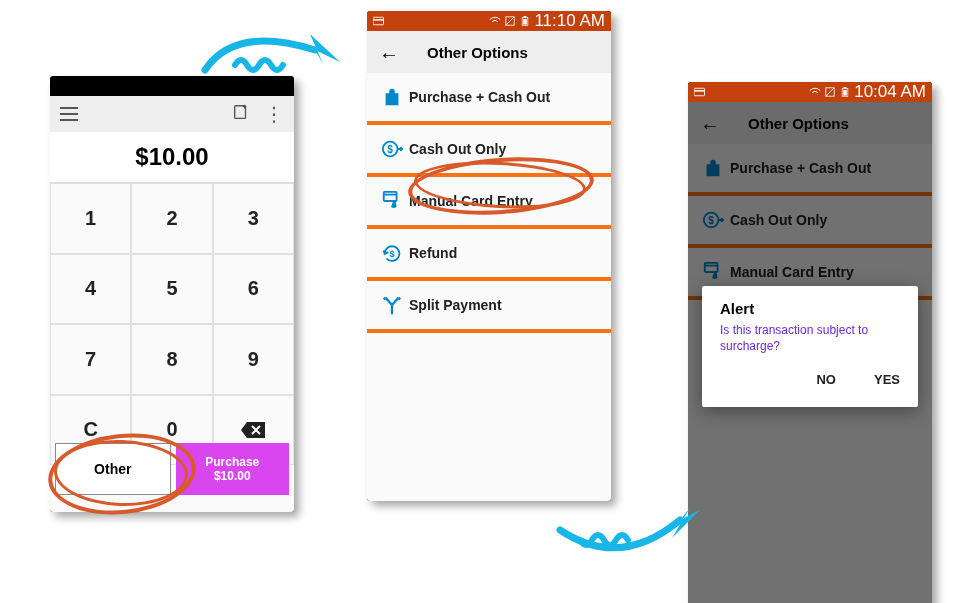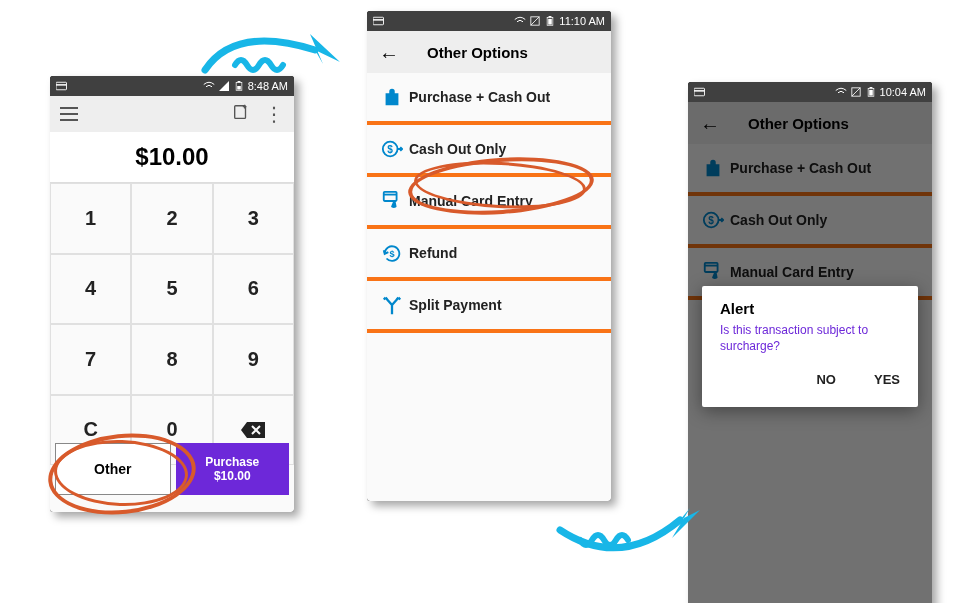--- a/index.html
+++ b/index.html
@@ -15,26 +15,26 @@
     position: absolute;
     width: 244px;
     height: 436px;
     background: #000;
     border-radius: 3px;
     box-shadow: 5px 5px 8px rgba(0,0,0,0.35);
     overflow: hidden;
   }
   .status-bar {
     height: 20px;
-    background: #404040;
+    background: #c2410c;
     color: #fff;
     display: flex;
     align-items: center;
     padding: 0 6px;
-    font-size: 11px;
+    font-size: 17px;
     justify-content: space-between;
   }
   .status-left { display:flex; align-items:center; }
   .status-right { display:flex; align-items:center; gap:3px; }
   .status-icon { width:12px; height:10px; fill:#fff; }
   .screen {
     position: absolute;
     top: 20px; left:0; right:0; bottom:0;
     background: #fafafa;
   }
@@ -72,21 +72,21 @@
   .bottom-row {
     position:absolute;left:0;right:0;bottom:12px;height:62px;
     display:flex;
   }
   .btn-other {
     flex:1;background:#fff;border:1px solid #888;margin:5px;
     display:flex;align-items:center;justify-content:center;
     font-size:14px;font-weight:bold;
   }
   .btn-purchase {
-    flex:1;background:#6d28d9;color:#fff;margin:5px 5px 5px 0;
+    flex:1;background:#d946ef;color:#fff;margin:5px 5px 5px 0;
     display:flex;flex-direction:column;align-items:center;justify-content:center;
     font-size:12px;font-weight:bold;line-height:1.2;
   }
   
   .p23-toolbar {
     height:42px;background:#eeeeee;display:flex;align-items:center;
     padding:0 12px;font-weight:bold;font-size:15px;
   }
   .back-arrow { font-size:20px;margin-right:28px;line-height:1; }
   .opt-list { }
@@ -119,42 +119,20 @@
   
   .arrow { position:absolute; pointer-events:none; }
   .arrow svg { overflow:visible; }
   .note-icon svg { width:18px;height:18px;stroke:#555;fill:none;stroke-width:1.5; }
   .dots { font-size:20px;color:#555;line-height:1; }
 </style>
 </head>
 <body>
 
 <div class="phone" style="left:50px;top:76px;">
-  <div class="status-bar">
-    <div class="status-left">
-      <svg class="status-icon" viewBox="0 0 16 12">
-          <rect x="0" y="1" width="14" height="10" rx="1" fill="none" stroke="#fff" stroke-width="1.2"></rect>
-          <rect x="0" y="3.5" width="14" height="2" fill="#fff"></rect>
-        </svg>
-    </div>
-    <div class="status-right">
-      <svg class="status-icon" viewBox="0 0 16 12">
-          <path d="M1 4 Q8 -2 15 4 M4 7 Q8 3 12 7 M8 10 L8 10" stroke="#fff" fill="none" stroke-width="1.3"></path>
-        </svg>
-      <svg class="status-icon" viewBox="0 0 12 12">
-          <path d="M0 12 L12 0 L12 12 Z" fill="#fff"></path>
-        </svg>
-      <svg class="status-icon" viewBox="0 0 10 14">
-          <rect x="1" y="2" width="8" height="11" fill="none" stroke="#fff"></rect>
-          <rect x="3" y="0" width="4" height="2" fill="#fff"></rect>
-          <rect x="2.5" y="7" width="5" height="5" fill="#fff"></rect>
-        </svg>
-      <span>8:48 AM</span>
-    </div>
-  </div>
   <div class="screen">
     <div class="p1-toolbar">
       <div class="hamburger">
           <span></span>
           <span></span>
           <span></span>
         </div>
       <div class="p1-toolbar-right">
         <span class="note-icon">
           <svg viewBox="0 0 20 20">

